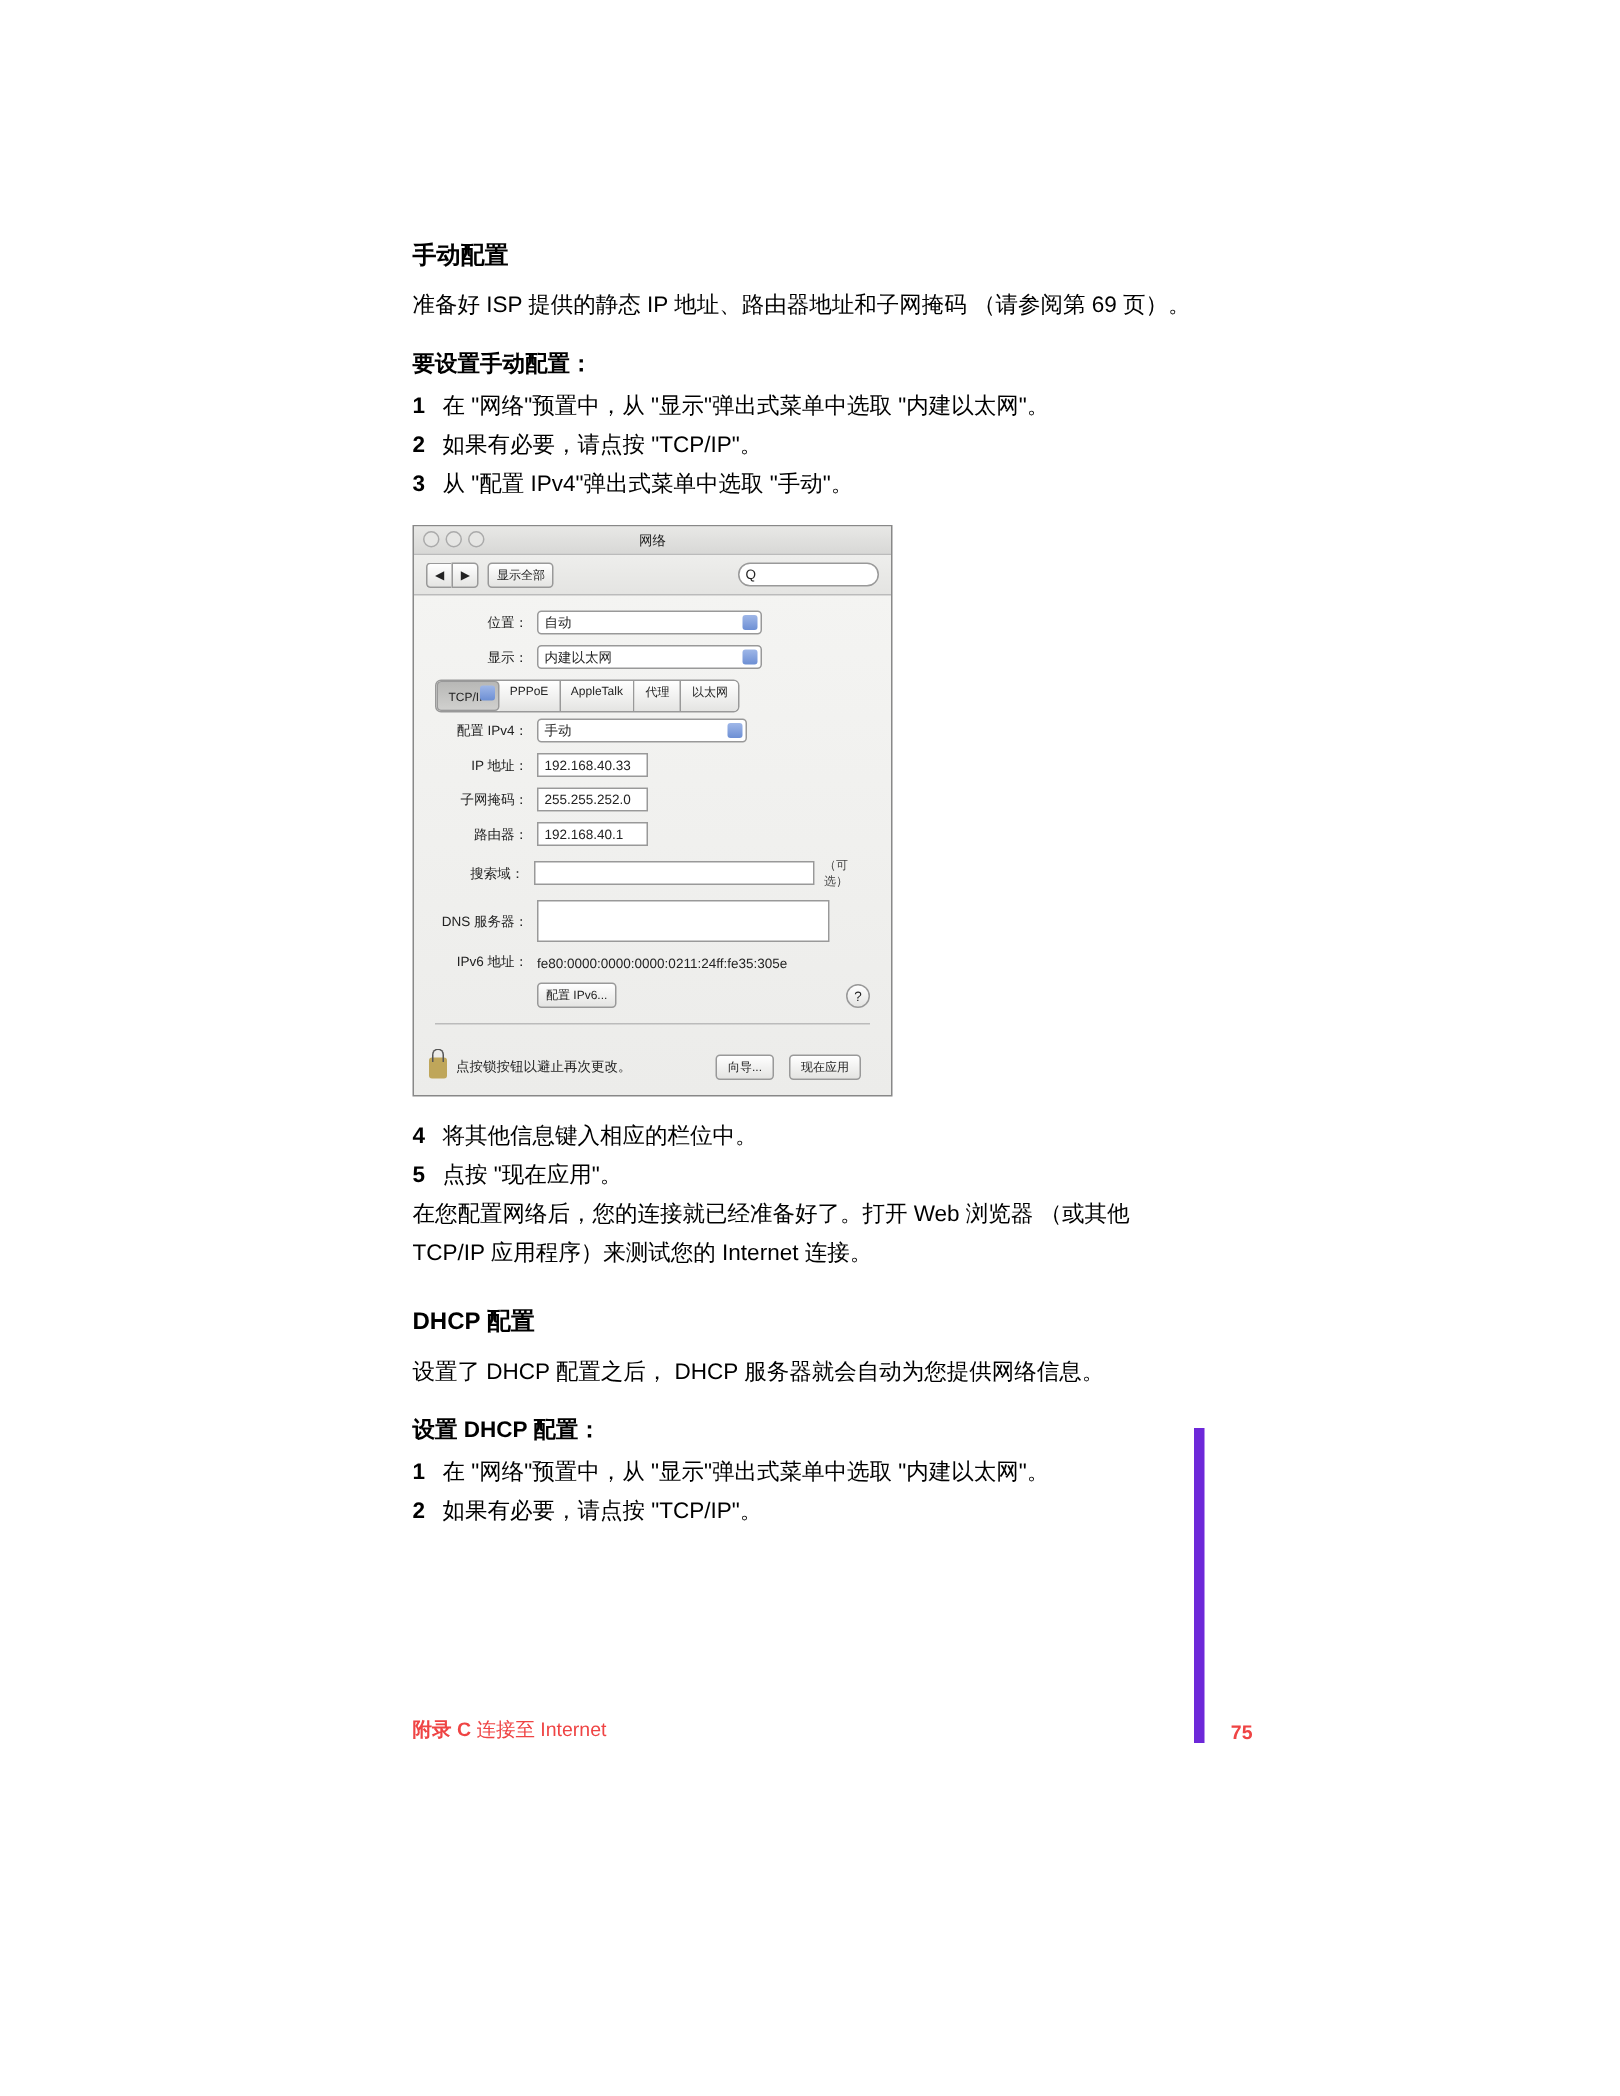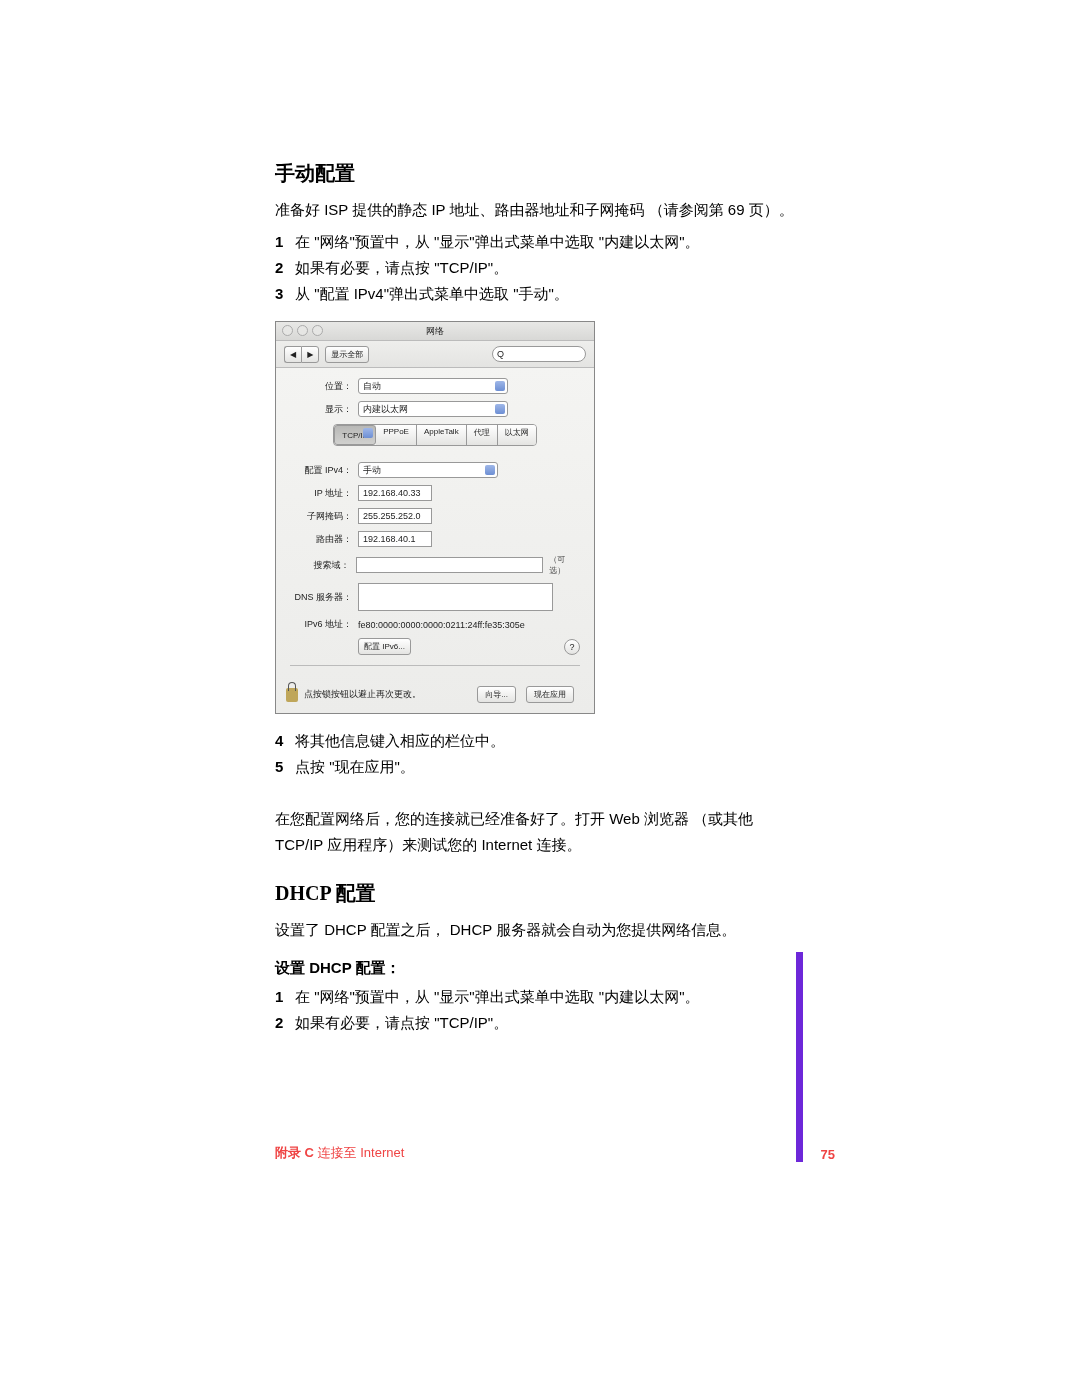--- a/index.html
+++ b/index.html
@@ -11,21 +11,21 @@
     width: 1080px;
     height: 1397px;
     position: relative;
   }
   .content {
     position: absolute;
     top: 160px;
     left: 275px;
     width: 530px;
   }
-  .h2 { font-size: 20px; font-weight: bold; margin: 0 0 10px 0; font-family: Liberation Serif, serif; }
+  .h2 { font-size: 16px; font-weight: bold; margin: 0 0 10px 0; }
   .p  { font-size: 15px; line-height: 26px; margin: 0 0 6px 0; }
   .h3 { font-size: 15px; font-weight: bold; margin: 16px 0 6px 0; }
   .ol { list-style: none; padding: 0; margin: 0; }
   .ol li { font-size: 15px; line-height: 26px; padding-left: 20px; position: relative; }
   .ol li .num { position: absolute; left: 0; font-weight: bold; }
 
   
   .panel {
     width: 318px;
     border: 1px solid #888;
@@ -84,21 +84,21 @@
     width: 10px; height: 10px;
     background: linear-gradient(#9fb7e8,#6d8fd4);
     border-radius: 2px;
   }
   .sel.w1 { width: 140px; }
   .sel.w2 { width: 140px; }
   .sel.w3 { width: 130px; }
   .txt.w1 { width: 64px; }
   .txt.w2 { width: 185px; }
   .tabs {
-    display: flex; justify-content: center; margin: 4px 0 16px 0;
+    display: flex; margin: 4px 0 4px 0;
   }
   .tabset { display: flex; border: 1px solid #999; border-radius: 4px; overflow: hidden; }
   .tab {
     font-size: 8px; padding: 2px 7px; background: linear-gradient(#fff,#e4e4e2);
     border-right: 1px solid #999;
   }
   .tab:last-child { border-right: 0; }
   .tab.sel { background: linear-gradient(#b8b8b6,#d0d0ce); }
   .hr { height: 1px; background: #bbb; margin: 10px 0 8px 0; }
   .optional { font-size: 8px; color: #444; margin-left: 6px; }
@@ -143,20 +143,21 @@
     align-items: flex-end;
     padding-left: 18px;
   }
 </style>
 </head>
 <body>
 
 <div class="content">
   <div class="h2">手动配置</div>
   <div class="p">准备好 ISP 提供的静态 IP 地址、路由器地址和子网掩码 （请参阅第 69 页）。</div>
+  <div class="h3">要设置手动配置：</div>
   <ul class="ol">
     <li><span class="num">1</span><span>在 "网络"预置中，从 "显示"弹出式菜单中选取 "内建以太网"。</span></li>
     <li><span class="num">2</span><span>如果有必要，请点按 "TCP/IP"。</span></li>
     <li><span class="num">3</span><span>从 "配置 IPv4"弹出式菜单中选取 "手动"。</span></li>
   </ul>
 
   <div class="panel">
     <div class="titlebar">
       <div class="traffic">
         <span></span>
@@ -233,21 +234,21 @@
       <span>点按锁按钮以避止再次更改。</span>
       <span class="pillbtn smallbtn" style="margin-left:auto">向导...</span>
       <span class="pillbtn smallbtn">现在应用</span>
     </div>
   </div>
 
   <ul class="ol">
     <li><span class="num">4</span><span>将其他信息键入相应的栏位中。</span></li>
     <li><span class="num">5</span><span>点按 "现在应用"。</span></li>
   </ul>
-  <div class="p" style="margin-top:26px">在您配置网络后，您的连接就已经准备好了。打开 Web 浏览器 （或其他 TCP/IP 应用程序）来测试您的 Internet 连接。</div>
+  <div class="p" style="margin-top:0">在您配置网络后，您的连接就已经准备好了。打开 Web 浏览器 （或其他 TCP/IP 应用程序）来测试您的 Internet 连接。</div>
 
   <div class="h2" style="margin-top:22px">DHCP 配置</div>
   <div class="p">设置了 DHCP 配置之后， DHCP 服务器就会自动为您提供网络信息。</div>
   <div class="h3">设置 DHCP 配置：</div>
   <ul class="ol">
     <li><span class="num">1</span><span>在 "网络"预置中，从 "显示"弹出式菜单中选取 "内建以太网"。</span></li>
     <li><span class="num">2</span><span>如果有必要，请点按 "TCP/IP"。</span></li>
   </ul>
 </div>
 

